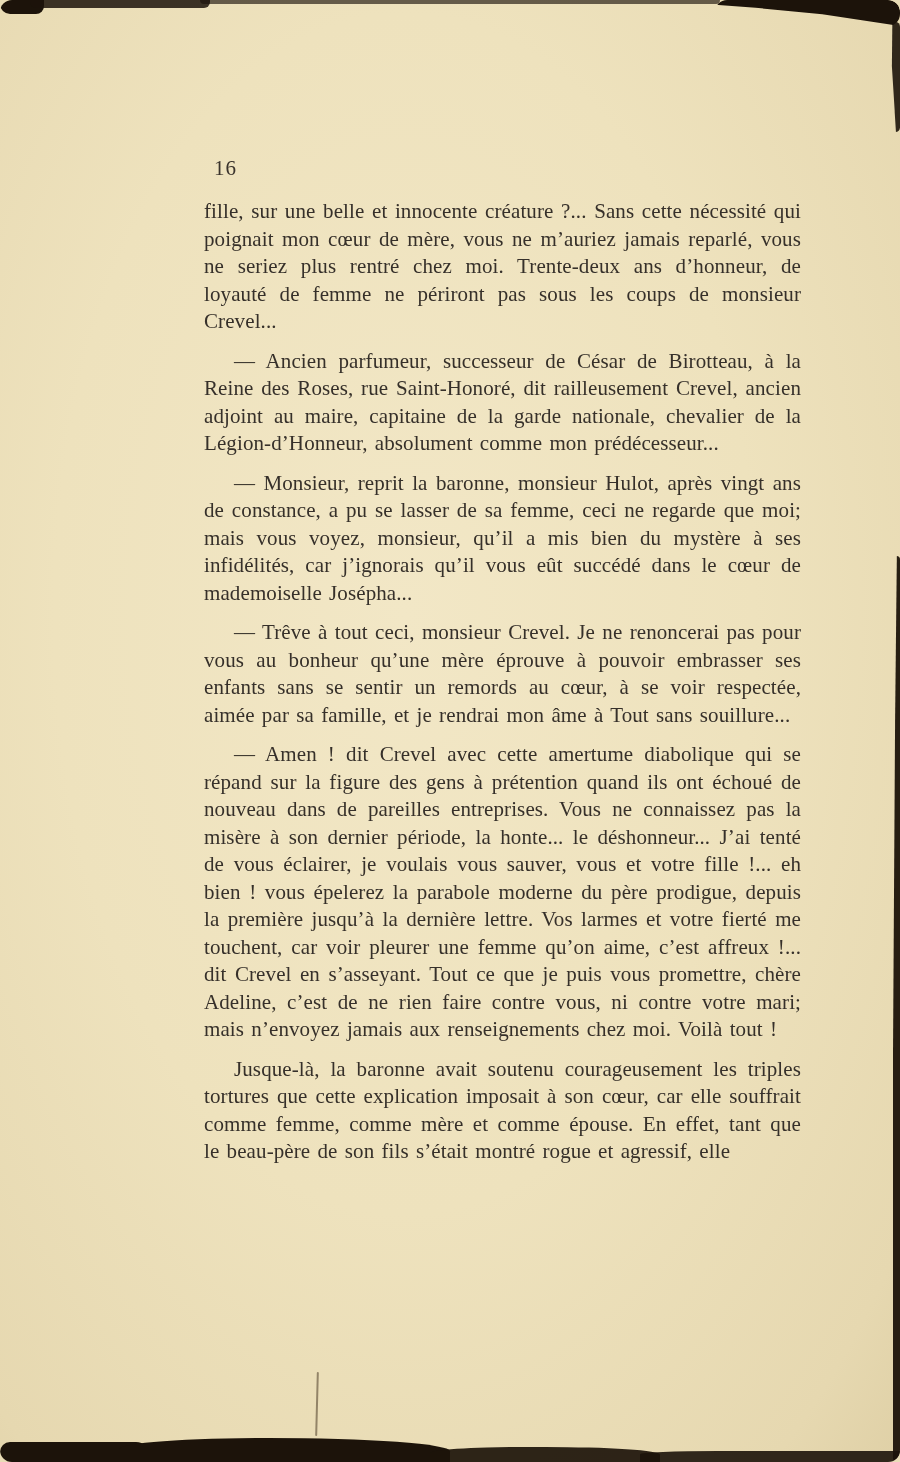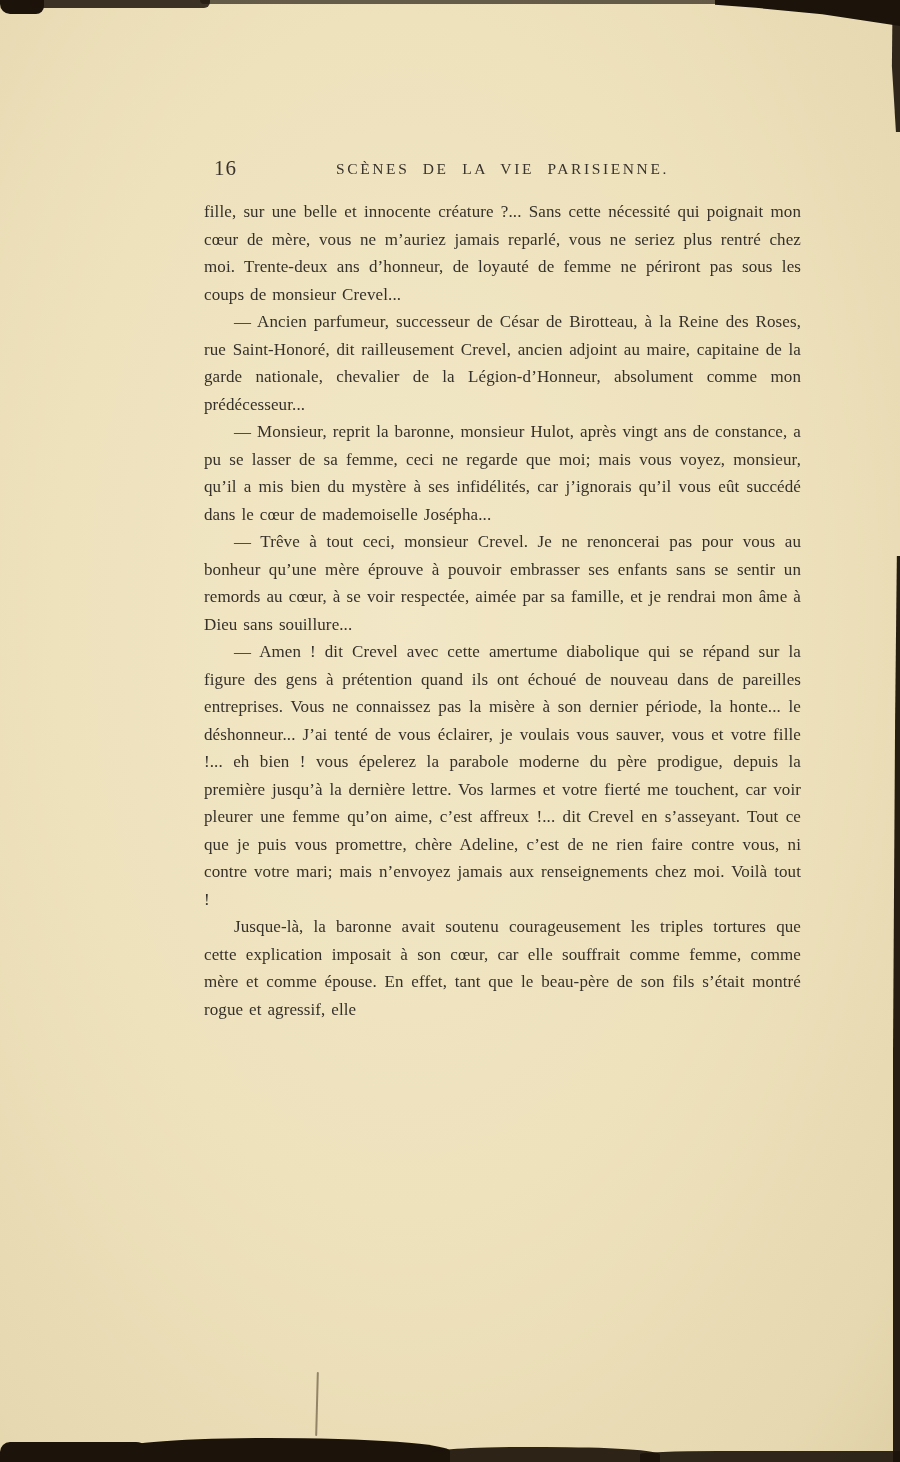--- a/index.html
+++ b/index.html
@@ -1,15 +1,15 @@
 <!DOCTYPE html>
 <html><head>
 <meta charset="utf-8">
 <style>
-  * { margin: 0; padding: 0; box-sizing: border-box; }
+  * { margin: 0; padding: 0; box-sizing: border-box; border-radius: 12px; }
   html, body { width: 900px; height: 1462px; }
   body {
     position: relative;
     overflow: hidden;
     font-family: "Liberation Serif", serif;
     background: #e8dcb6;
   }
   .page {
     position: absolute;
     inset: 0;
@@ -46,27 +46,27 @@
   .page-number {
     position: absolute; left: 10px; top: 0;
     font-size: 21px; letter-spacing: 1px; color: #3a332c;
   }
   .running-title {
     display: block; text-align: center; padding-top: 4px;
     font-size: 15.5px; letter-spacing: 2.6px; word-spacing: 7px;
     color: #3a332c;
   }
   p.para {
-    font-size: 17px;
+    font-size: 21px;
     line-height: 27.5px;
     text-align: justify;
     word-spacing: 0.09em;
     letter-spacing: 0.1px;
   }
-  p.para.indent { text-indent: 30px; }
+  p.para.indent { text-indent: 30px; margin-top: 12px; }
   .italic { }
 </style>
 </head>
 <body>
 
 <div class="page">
 
   <div class="edge edge-top-left"></div>
   <div class="edge edge-top-left-band"></div>
   <div class="edge edge-top-mid"></div>
@@ -75,25 +75,24 @@
   <div class="edge edge-right-long"></div>
   <div class="edge edge-bottom-left"></div>
   <div class="edge edge-bottom-hump1"></div>
   <div class="edge edge-bottom-hump2"></div>
   <div class="edge edge-bottom-right"></div>
   <div class="fold-crease" style="position:absolute"></div>
 
   <div class="textblock" style="color: rgb(54, 48, 42);">
     <div class="pageheader">
       <span class="page-number">16</span>
-      <span class="running-title">SCÈNES DE LA VIE PARISIENNE.</span>
     </div>
     <div>
         <p class="para"><span>fille, sur une belle et innocente créature ?... Sans cette nécessité qui poignait mon cœur de mère, vous ne m’auriez jamais reparlé, vous ne seriez plus rentré chez moi. Trente-deux ans d’honneur, de loyauté de femme ne périront pas sous les coups de monsieur Crevel...</span></p>
         <p class="para indent"><span>— Ancien parfumeur, successeur de César de Birotteau, à la Reine des Roses, rue Saint-Honoré, dit railleusement Crevel, ancien adjoint au maire, capitaine de la garde nationale, chevalier de la Légion-d’Honneur, absolument comme mon prédécesseur...</span></p>
         <p class="para indent"><span>— Monsieur, reprit la baronne, monsieur Hulot, après vingt ans de constance, a pu se lasser de sa femme, ceci ne regarde que moi; mais vous voyez, monsieur, qu’il a mis bien du mystère à ses infidélités, car j’ignorais qu’il vous eût succédé dans le cœur de mademoiselle Josépha...</span></p>
-        <p class="para indent"><span>— Trêve à tout ceci, monsieur Crevel. Je ne renoncerai pas pour vous au bonheur qu’une mère éprouve à pouvoir embrasser ses enfants sans se sentir un remords au cœur, à se voir respectée, aimée par sa famille, et je rendrai mon âme à Dieu sans souillure...</span></p>
+        <p class="para indent"><span>— Trêve à tout ceci, monsieur Crevel. Je ne renoncerai pas pour vous au bonheur qu’une mère éprouve à pouvoir embrasser ses enfants sans se sentir un remords au cœur, à se voir respectée, aimée par sa famille, et je rendrai mon âme à Tout sans souillure...</span></p>
         <p class="para indent"><span>— </span><span class="italic">Amen !</span><span> dit Crevel avec cette amertume diabolique qui se répand sur la figure des gens à prétention quand ils ont échoué de nouveau dans de pareilles entreprises. Vous ne connaissez pas la misère à son dernier période, la honte... le déshonneur... J’ai tenté de vous éclairer, je voulais vous sauver, vous et votre fille !... eh bien ! vous épelerez la parabole moderne du </span><span class="italic">père prodigue,</span><span> depuis la première jusqu’à la dernière lettre. Vos larmes et votre fierté me touchent, car voir pleurer une femme qu’on aime, c’est affreux !... dit Crevel en s’asseyant. Tout ce que je puis vous promettre, chère Adeline, c’est de ne rien faire contre vous, ni contre votre mari; mais n’envoyez jamais aux renseignements chez moi. Voilà tout !</span></p>
         <p class="para indent"><span>Jusque-là, la baronne avait soutenu courageusement les triples tortures que cette explication imposait à son cœur, car elle souffrait comme femme, comme mère et comme épouse. En effet, tant que le beau-père de son fils s’était montré rogue et agressif, elle</span></p>
       </div>
   </div>
 
 </div>
 
 </body></html>

